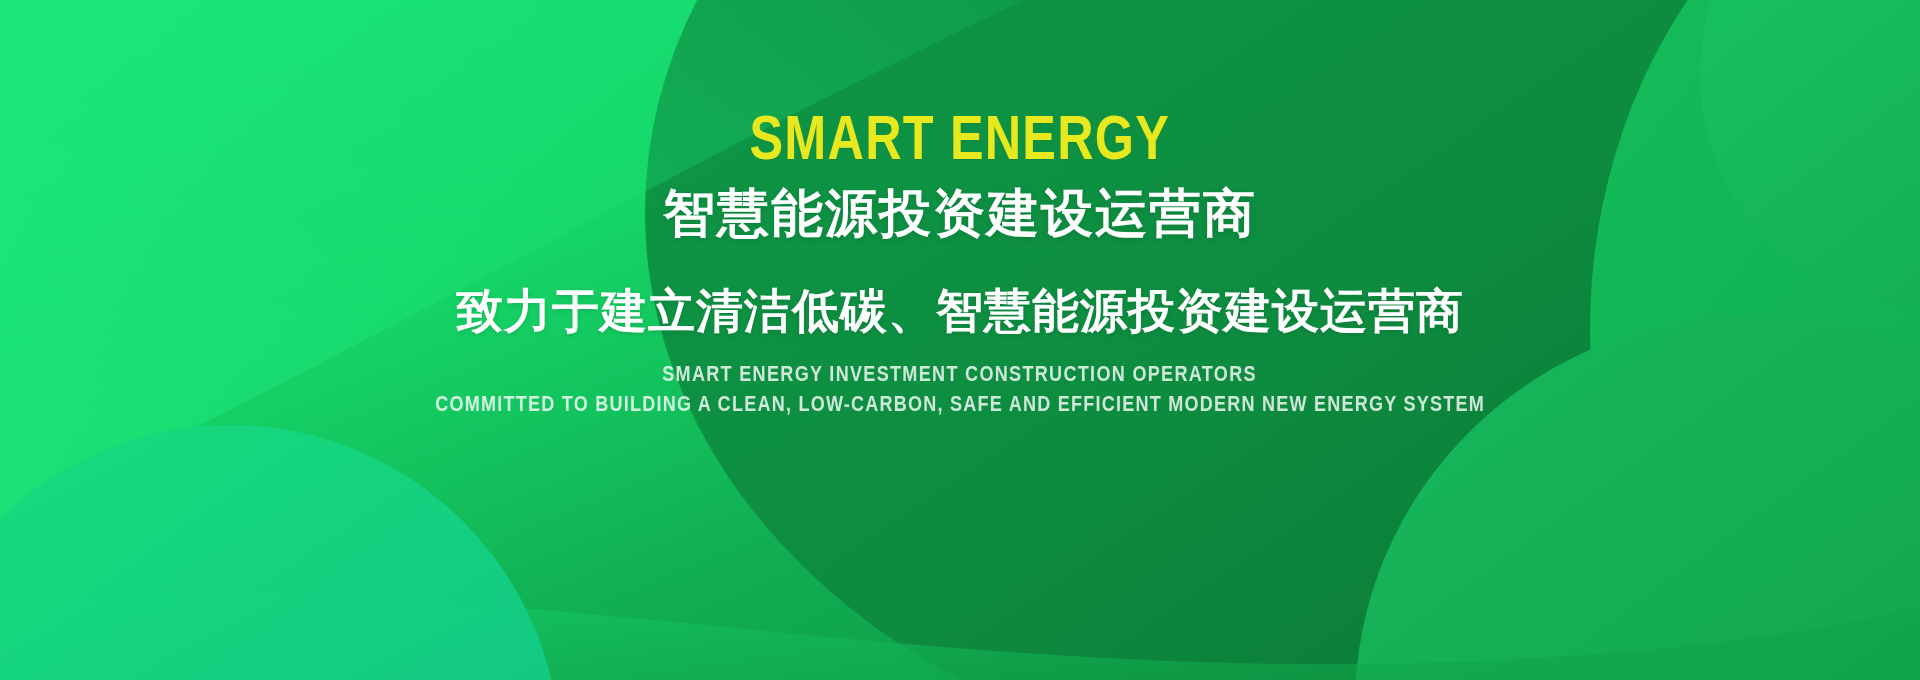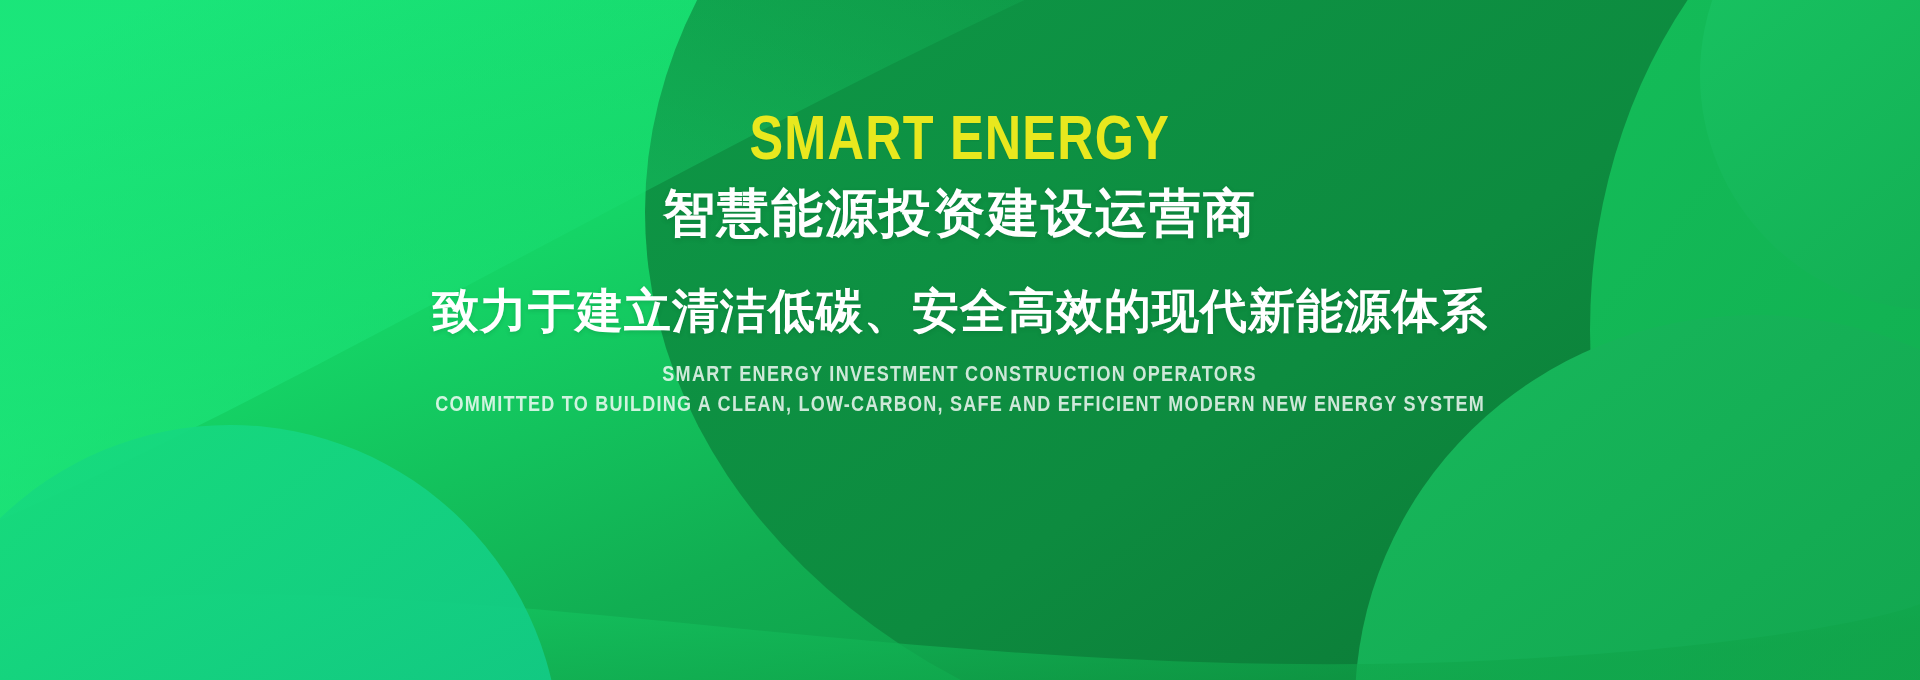--- a/index.html
+++ b/index.html
@@ -169,20 +169,20 @@
 
     <circle cx="230" cy="755" r="330" fill="url(#gradBLCircle)"></circle>
   </svg>
 
   <div id="content">
 
     <div class="eyebrow">SMART ENERGY</div>
 
     <h1 class="headline-cn">智慧能源投资建设运营商</h1>
 
-    <h2 class="subhead-cn">致力于建立清洁低碳、安全高效的现代新能源体系</h2>
+    <h2 class="subhead-cn">致力于建立清洁低碳、智慧能源投资建设运营商</h2>
 
     <div class="en-line en-line-1">SMART ENERGY INVESTMENT CONSTRUCTION OPERATORS</div>
 
     <div class="en-line en-line-2">COMMITTED TO BUILDING A CLEAN, LOW-CARBON, SAFE AND EFFICIENT MODERN NEW ENERGY SYSTEM</div>
 
   </div>
 </div>
 
 </body></html>

